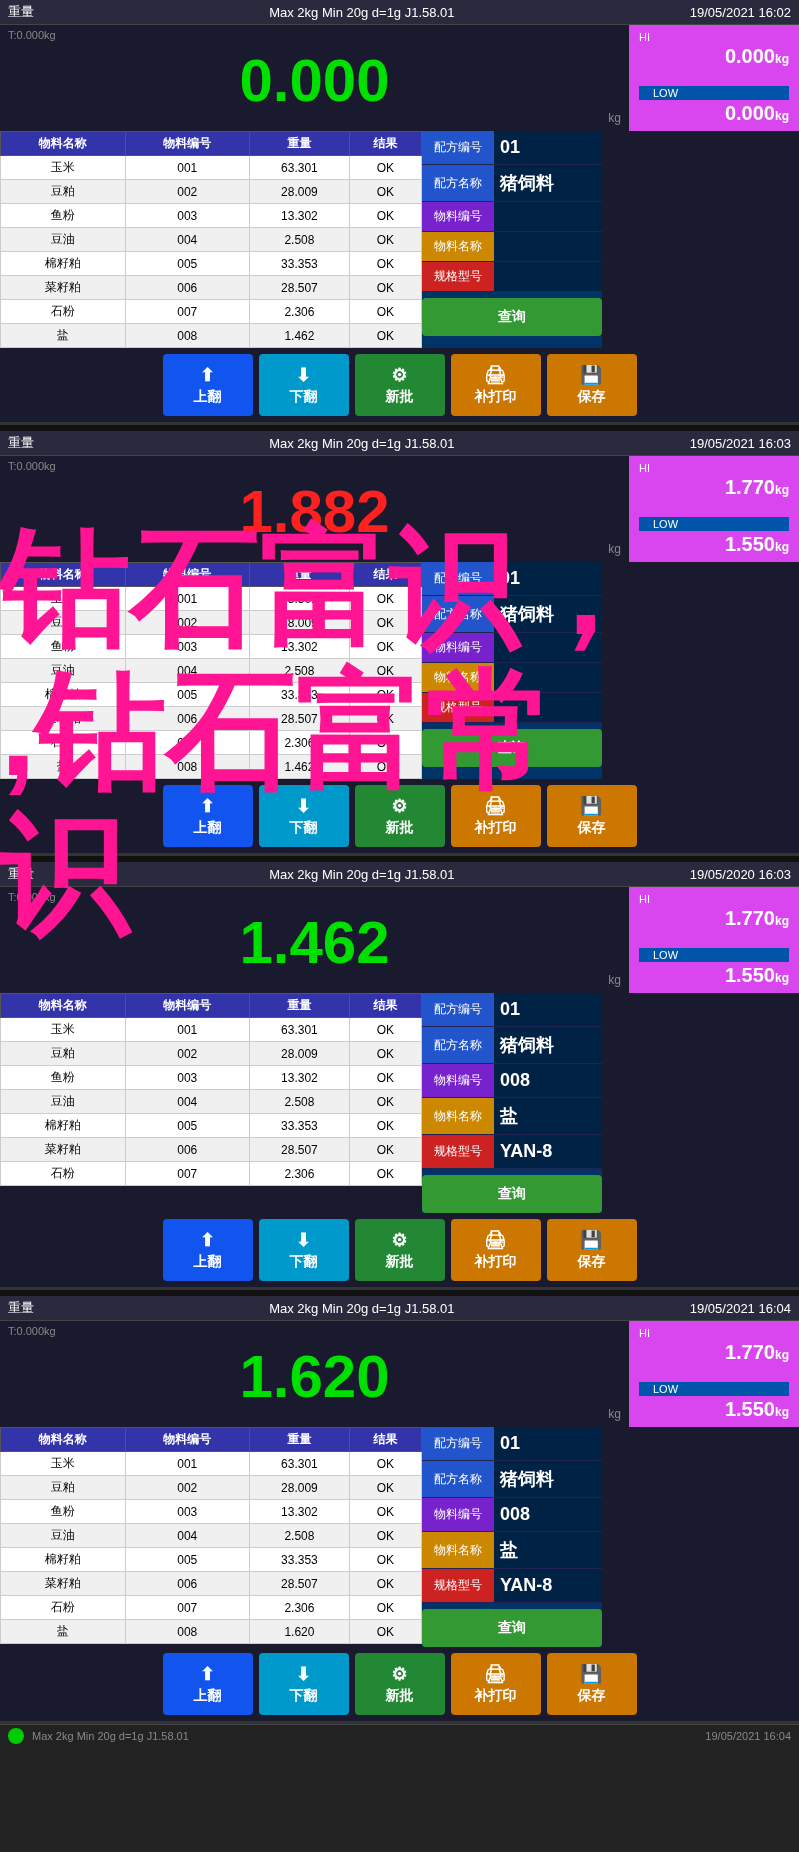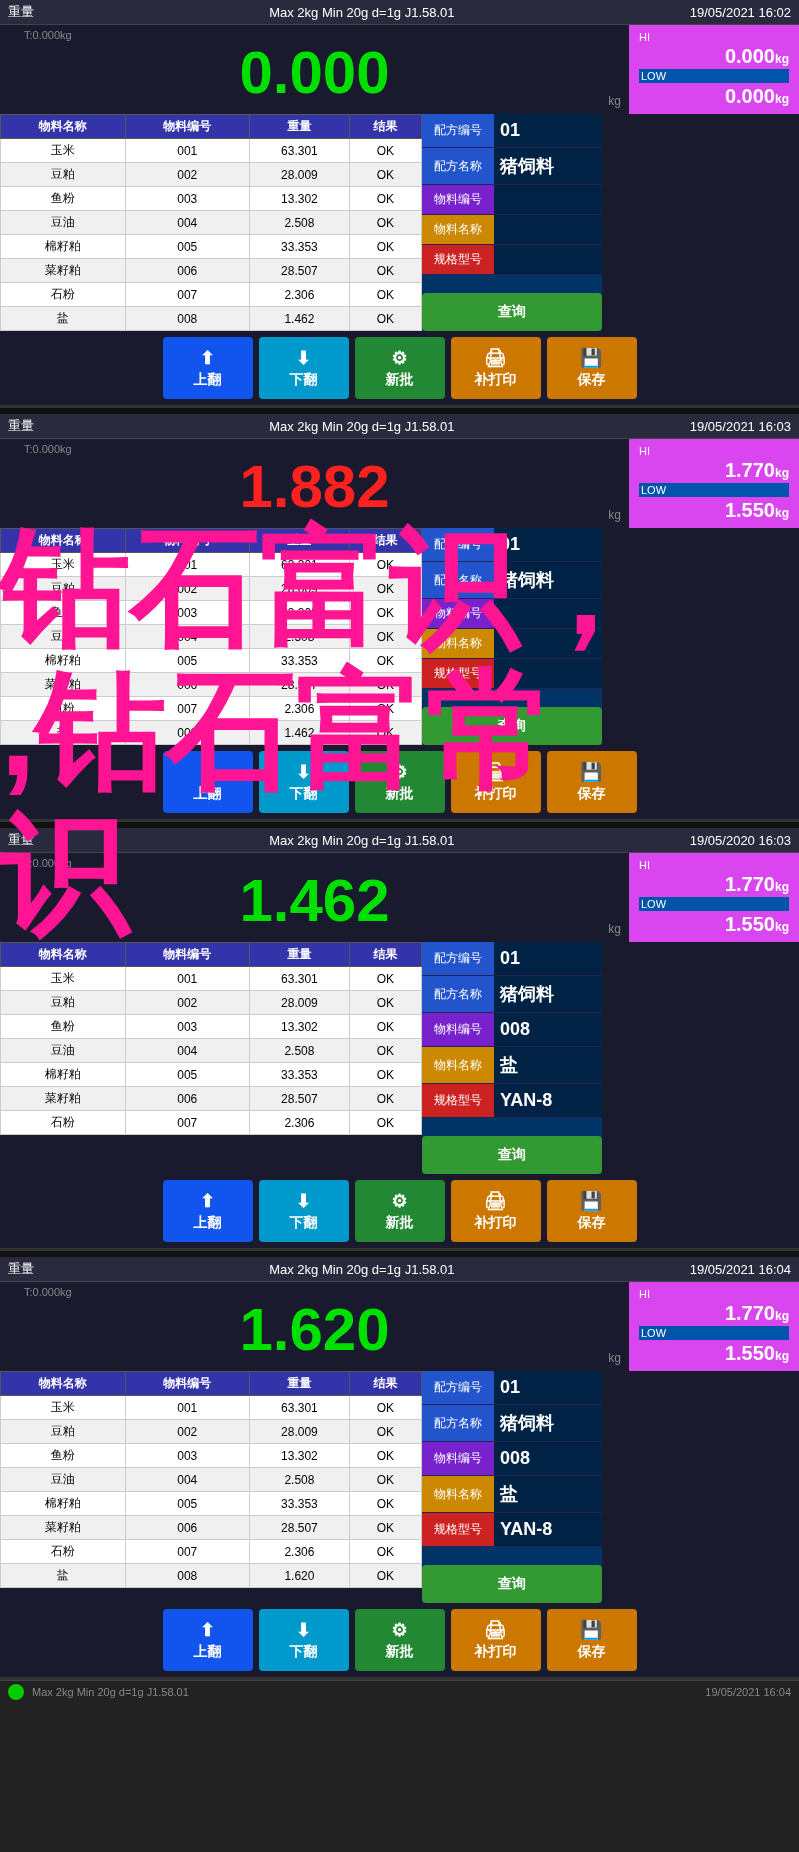--- a/index.html
+++ b/index.html
@@ -68,21 +68,21 @@
       display: flex;
       flex-direction: column;
       justify-content: center;
       align-items: center;
       padding: 8px 0 2px 0;
       position: relative;
     }
     .weight-label {
       position: absolute;
       top: 4px;
-      left: 24px;
+      left: 8px;
       color: #888;
       font-size: 11px;
     }
     .weight-value {
       font-size: 60px;
       font-weight: bold;
       color: #00e000;
       text-align: center;
       line-height: 1;
     }
@@ -111,24 +111,24 @@
     }
     .weight-hi-val {
       color: #fff;
       font-size: 20px;
       font-weight: bold;
       text-align: right;
     }
     .weight-low {
       color: #fff;
       font-size: 11px;
-      margin-top: 1px;
+      margin-top: 18px;
       margin-bottom: 2px;
       background: #0055aa;
-      padding: 1px 2px;
+      padding: 1px 14px;
     }
     .weight-low-val {
       color: #fff;
       font-size: 20px;
       font-weight: bold;
       text-align: right;
     }
     .weight-kg { font-size: 12px; }
 
     
@@ -228,21 +228,21 @@
     .query-btn {
       background: #339933;
       color: #fff;
       border: none;
       border-radius: 4px;
       padding: 10px 12px;
       font-size: 14px;
       font-weight: bold;
       cursor: pointer;
       width: 100%;
-      margin-top: 18px;
+      margin-top: 6px;
     }
 
     
     .panel-sep {
       height: 6px;
       background: #111;
     }
 
     
     .status-bar {

